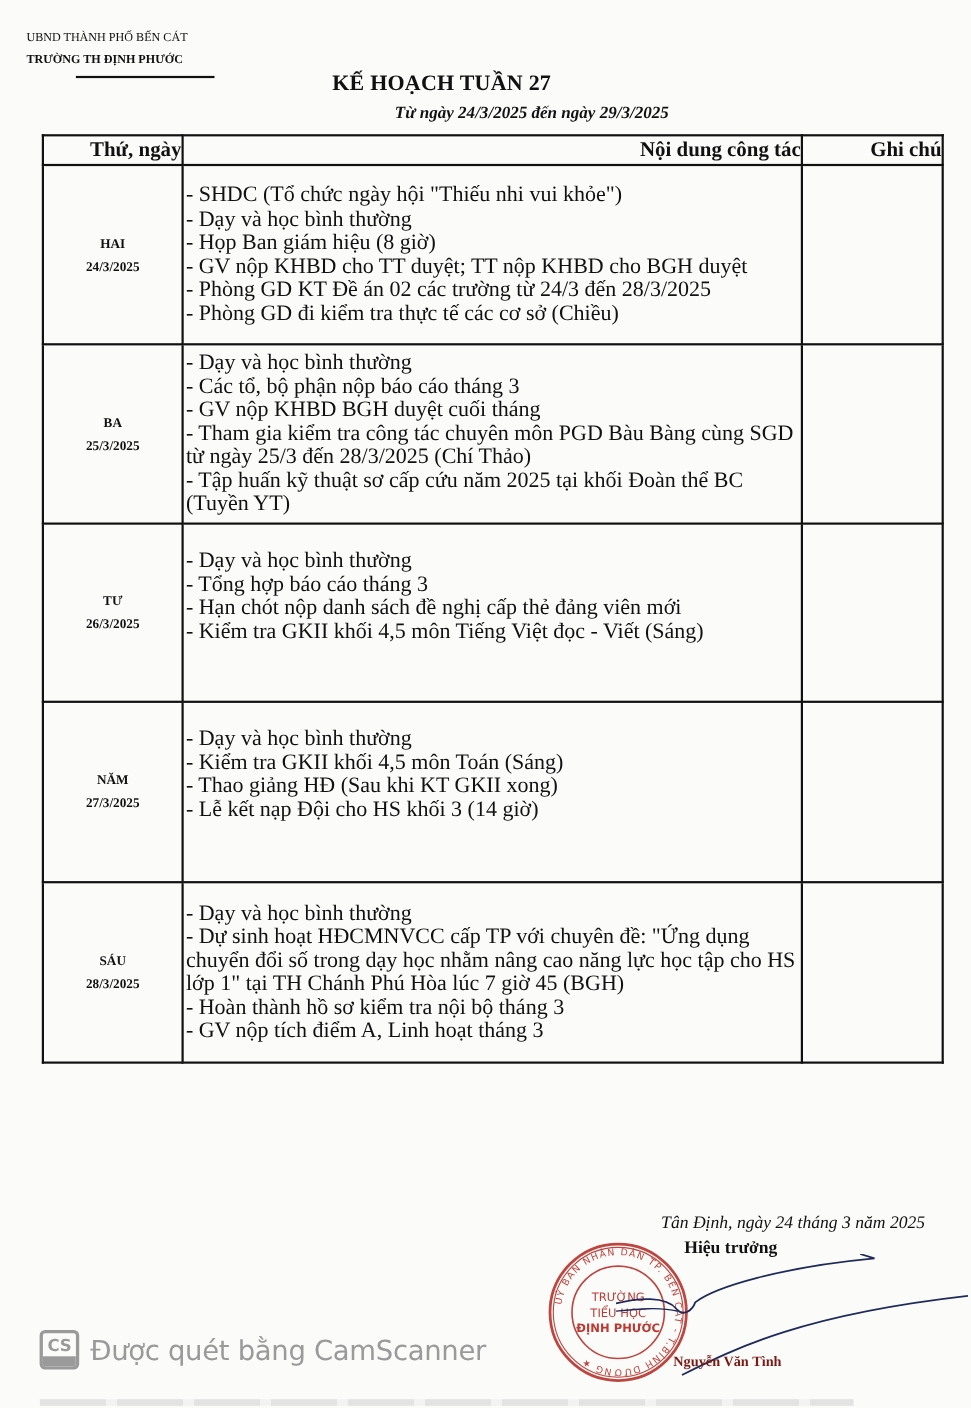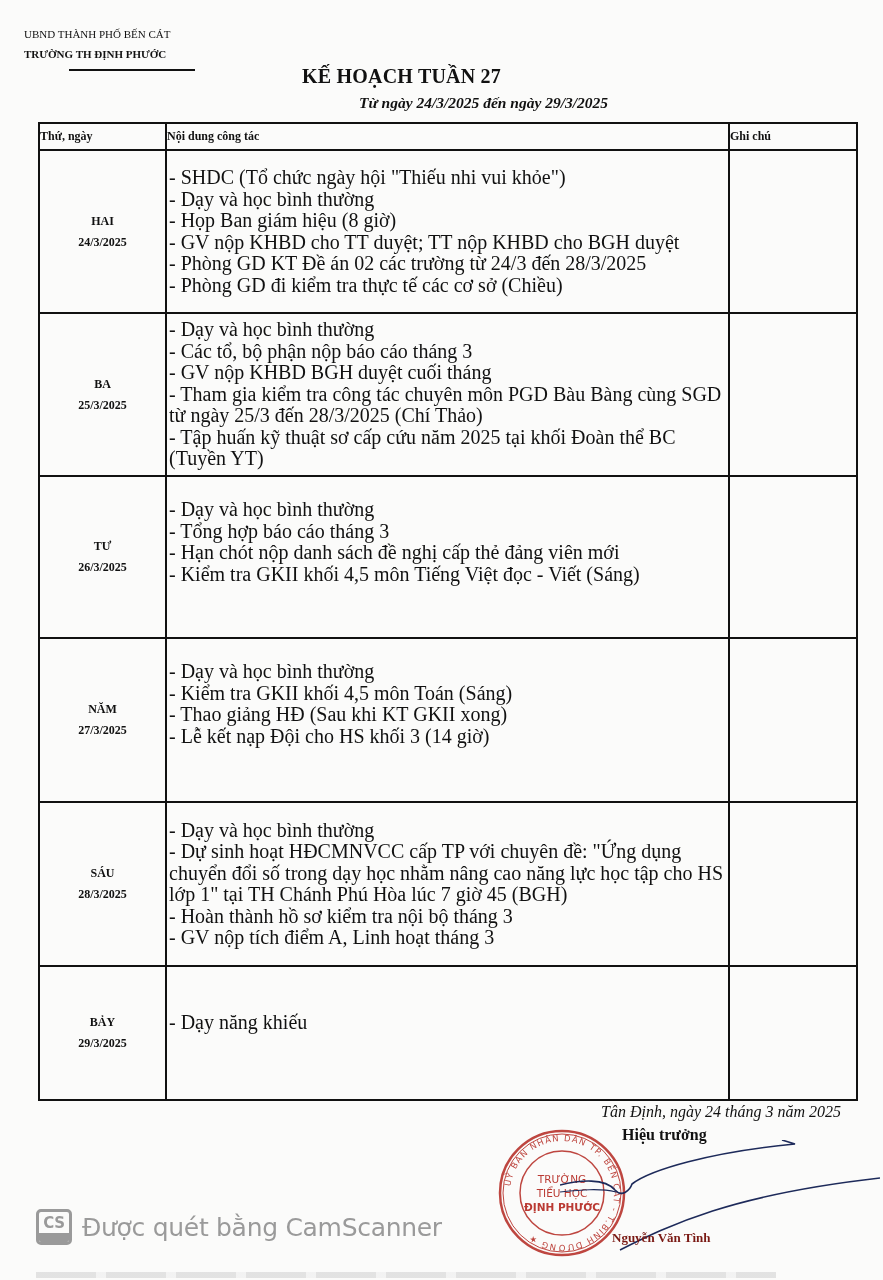--- a/index.html
+++ b/index.html
@@ -65,23 +65,23 @@
       border-collapse: collapse;
       table-layout: fixed;
     }
     table.plan th, table.plan td {
       border: 2px solid #111;
       padding: 0;
       vertical-align: middle;
     }
     table.plan th {
       height: 25px;
-      font-size: 12px;
-      font-weight: bold;
-      text-align: left;
+      font-size: 19px;
+      font-weight: bold;
+      text-align: right;
     }
     col.c-day { width: 127px; }
     col.c-content { width: 563px; }
     col.c-note { width: 128px; }
     td.day {
       text-align: center;
       font-weight: bold;
       font-size: 12px;
       line-height: 21px;
     }
@@ -279,30 +279,20 @@
       </td>
       <td class="content">
         <span class="item">- Dạy và học bình thường</span>
         <span class="item">- Dự sinh hoạt HĐCMNVCC cấp TP với chuyên đề: "Ứng dụng chuyển đổi số trong dạy học nhằm nâng cao năng lực học tập cho HS lớp 1" tại TH Chánh Phú Hòa lúc 7 giờ 45 (BGH)</span>
         <span class="item">- Hoàn thành hồ sơ kiểm tra nội bộ tháng 3</span>
         <span class="item">- GV nộp tích điểm A, Linh hoạt tháng 3</span>
       </td>
       <td></td>
     </tr>
 
-    <tr style="height:134px">
-      <td class="day">
-        <div>BẢY</div>
-        <div>29/3/2025</div>
-      </td>
-      <td class="content" style="vertical-align:top;padding-top:45px">
-        <span class="item">- Dạy năng khiếu</span>
-      </td>
-      <td></td>
-    </tr>
   </tbody>
 </table>
 
 <div class="footer">
   <div class="place-date">Tân Định, ngày 24 tháng 3 năm 2025</div>
   <div class="role">Hiệu trưởng</div>
 
   <svg class="stamp" viewBox="0 0 130 130">
     <defs>
       <path id="stampArc" d="M 65 65 m -52 0 a 52 52 0 1 1 104 0 a 52 52 0 1 1 -104 0"></path>

